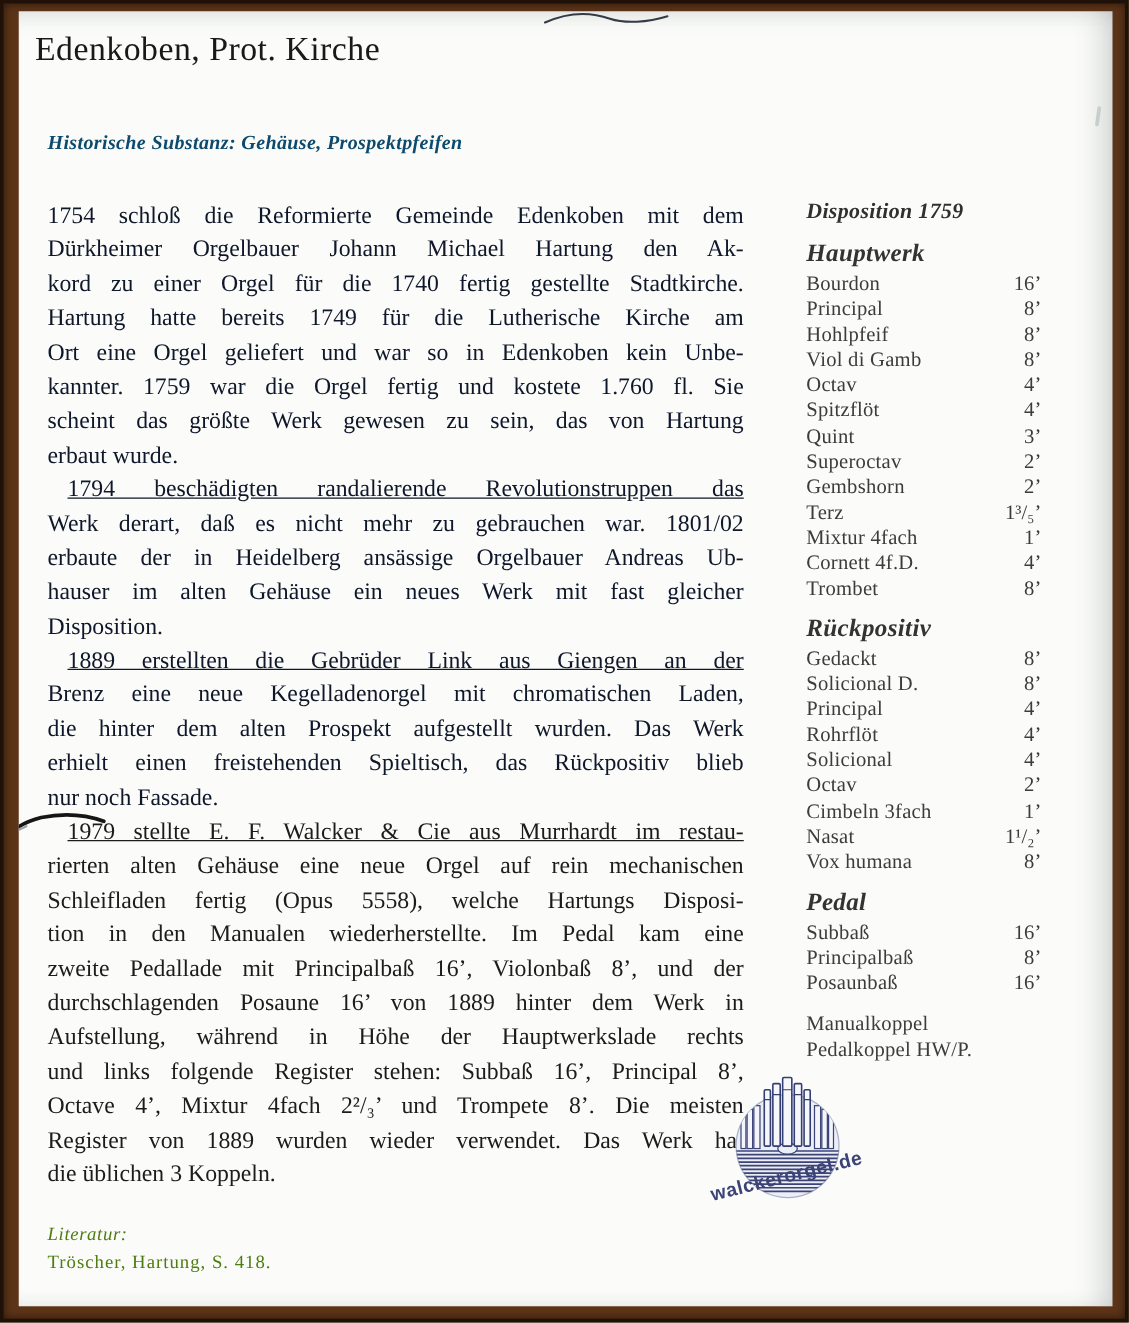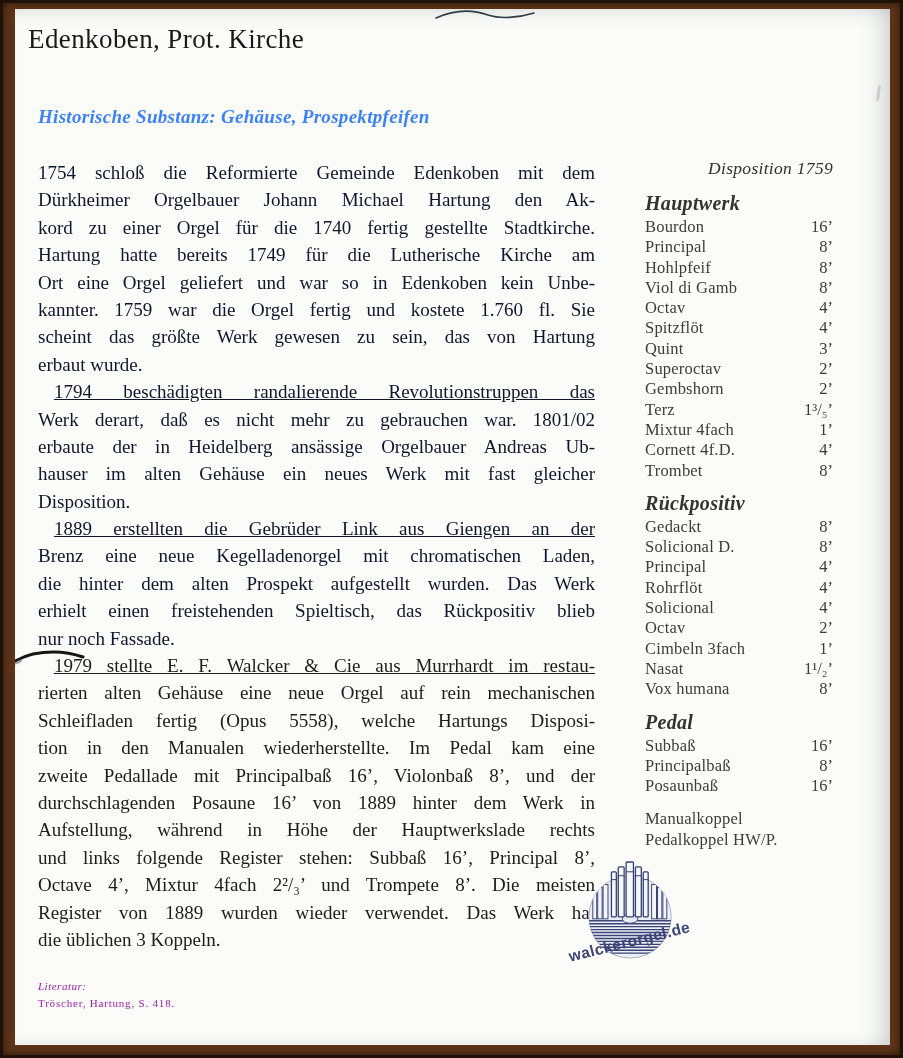--- a/index.html
+++ b/index.html
@@ -18,21 +18,21 @@
       inset -20px 0 26px -16px rgba(70,80,85,.30),
       inset 0 16px 20px -16px rgba(70,80,85,.18),
       inset 0 -10px 16px -14px rgba(70,80,85,.15);
   }
   .title{
     position:absolute;left:13px;top:15px;
     font-size:27px;color:#191919;letter-spacing:.4px;white-space:nowrap;
   }
   .subtitle{
     position:absolute;left:23px;top:97px;
-    font-size:19px;font-style:italic;font-weight:bold;color:#3b82f6;
+    font-size:16px;font-style:italic;font-weight:bold;color:#0c4a6e;
     letter-spacing:.3px;white-space:nowrap;
   }
   .article{
     position:absolute;left:23px;top:150px;width:557px;
     font-size:19px;
   }
   .para{margin:0;}
   .line{
     line-height:27.4px;height:27.4px;
     text-align:justify;text-align-last:justify;
@@ -40,37 +40,37 @@
   }
   .line.last{text-align-last:left;}
   .line.indent{text-indent:16px;text-decoration:underline;}
   .para.faded{color:#0f172a;}
   .para.dark{color:#1c1c1c;}
   .disposition{
     position:absolute;left:630px;top:149px;width:188px;
     font-size:16.5px;color:#3c3c3c;
   }
   .disp-title{
-    font-style:italic;font-weight:normal;font-size:17.5px;color:#303030;
-    margin:0 0 13px 0;letter-spacing:.3px;text-align:right;
+    font-style:italic;font-weight:bold;font-size:17.5px;color:#303030;
+    margin:0 0 13px 0;letter-spacing:.3px;
   }
   .disp-section-title{
     font-style:italic;font-weight:bold;font-size:20px;color:#333;
     margin:11px 0 2px 0;letter-spacing:.3px;
   }
   .stop-row{
     display:flex;justify-content:space-between;align-items:baseline;
     line-height:20.3px;height:20.3px;
   }
   .stop-name{letter-spacing:.2px;}
   .stop-pitch{text-align:right;}
   .couplers{margin-top:13px;}
   .coupler{line-height:20.6px;letter-spacing:.2px;}
   .literature{
-    position:absolute;left:23px;top:971px;color:#a21caf;font-size:11px;
+    position:absolute;left:23px;top:971px;color:#4d7c0f;font-size:15px;
   }
   .lit-label{font-style:italic;letter-spacing:.5px;}
   .lit-ref{margin-top:5px;letter-spacing:.8px;}
   .logo{
     position:absolute;left:556px;top:851px;width:150px;height:135px;z-index:2;
   }
   .logo-art{position:absolute;left:12px;top:0;}
   .logo-text{
     position:absolute;left:-2px;top:88px;width:150px;
     font-family:"Liberation Sans","DejaVu Sans",sans-serif;

